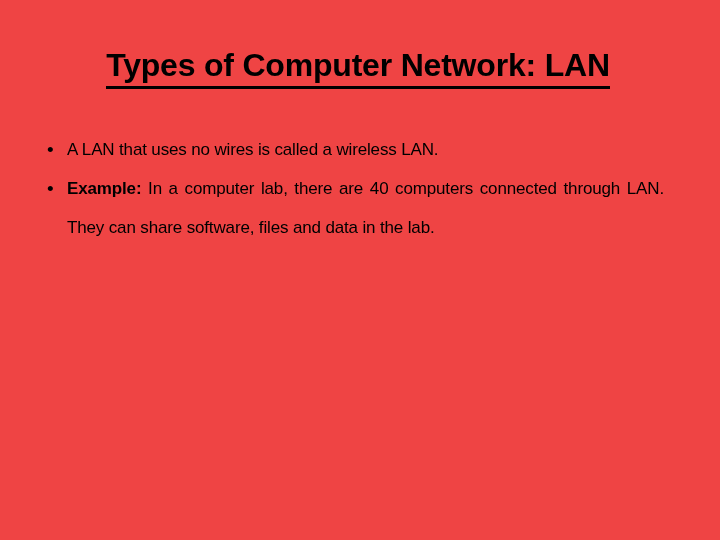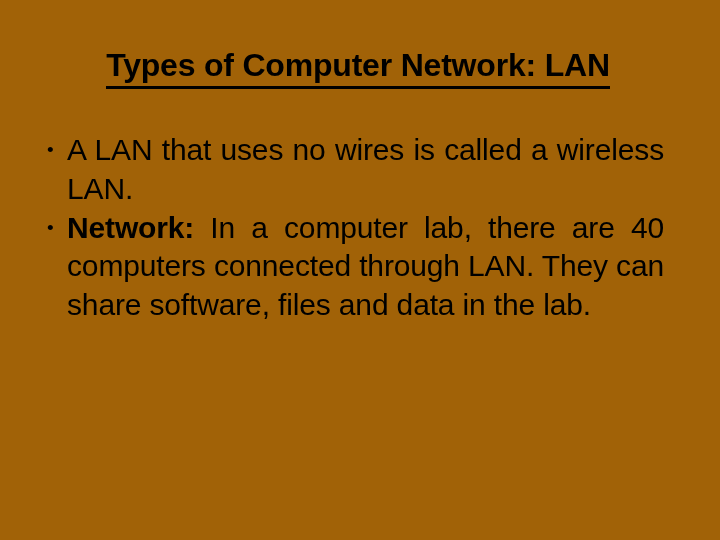--- a/index.html
+++ b/index.html
@@ -12,21 +12,21 @@
     background: #ffffff;
     font-family: "Liberation Sans", "DejaVu Sans", sans-serif;
     color: #000000;
     overflow: hidden;
   }
 
   .slide {
     position: relative;
     width: 720px;
     height: 540px;
-    background: #a16207;
+    background: #ef4444;
     box-sizing: border-box;
   }
 
   
   .slide-title {
     position: absolute;
     left: 48px;
     top: 46px;
     width: 620px;
     text-align: center;
@@ -52,21 +52,21 @@
     width: 640px;
     margin: 0;
     padding: 0;
     list-style: none;
   }
 
   .bullet-item {
     position: relative;
     padding-left: 35px;       
     margin: 0 8px 0 0;
-    font-size: 30px;
+    font-size: 17px;
     line-height: 38.8px;
     text-align: justify;
     text-justify: inter-word;
     letter-spacing: -0.15px;
     word-spacing: 0px;
     color: #000000;
     font-weight: normal;
   }
 
   .bullet-item::before {
@@ -96,18 +96,18 @@
 
   <ul class="body-list">
 
     <li class="bullet-item">
       <span>A LAN that uses no wires is called a wireless LAN.</span>
     </li>
 
 
 
     <li class="bullet-item">
-      <span class="bold-lead">Network:</span><span> </span><span>In a computer lab, there are 40 computers connected through LAN. They can share software, files and data in the lab.</span>
+      <span class="bold-lead">Example:</span><span> </span><span>In a computer lab, there are 40 computers connected through LAN. They can share software, files and data in the lab.</span>
     </li>
 
   </ul>
 
 </div>
 
 </body></html>

